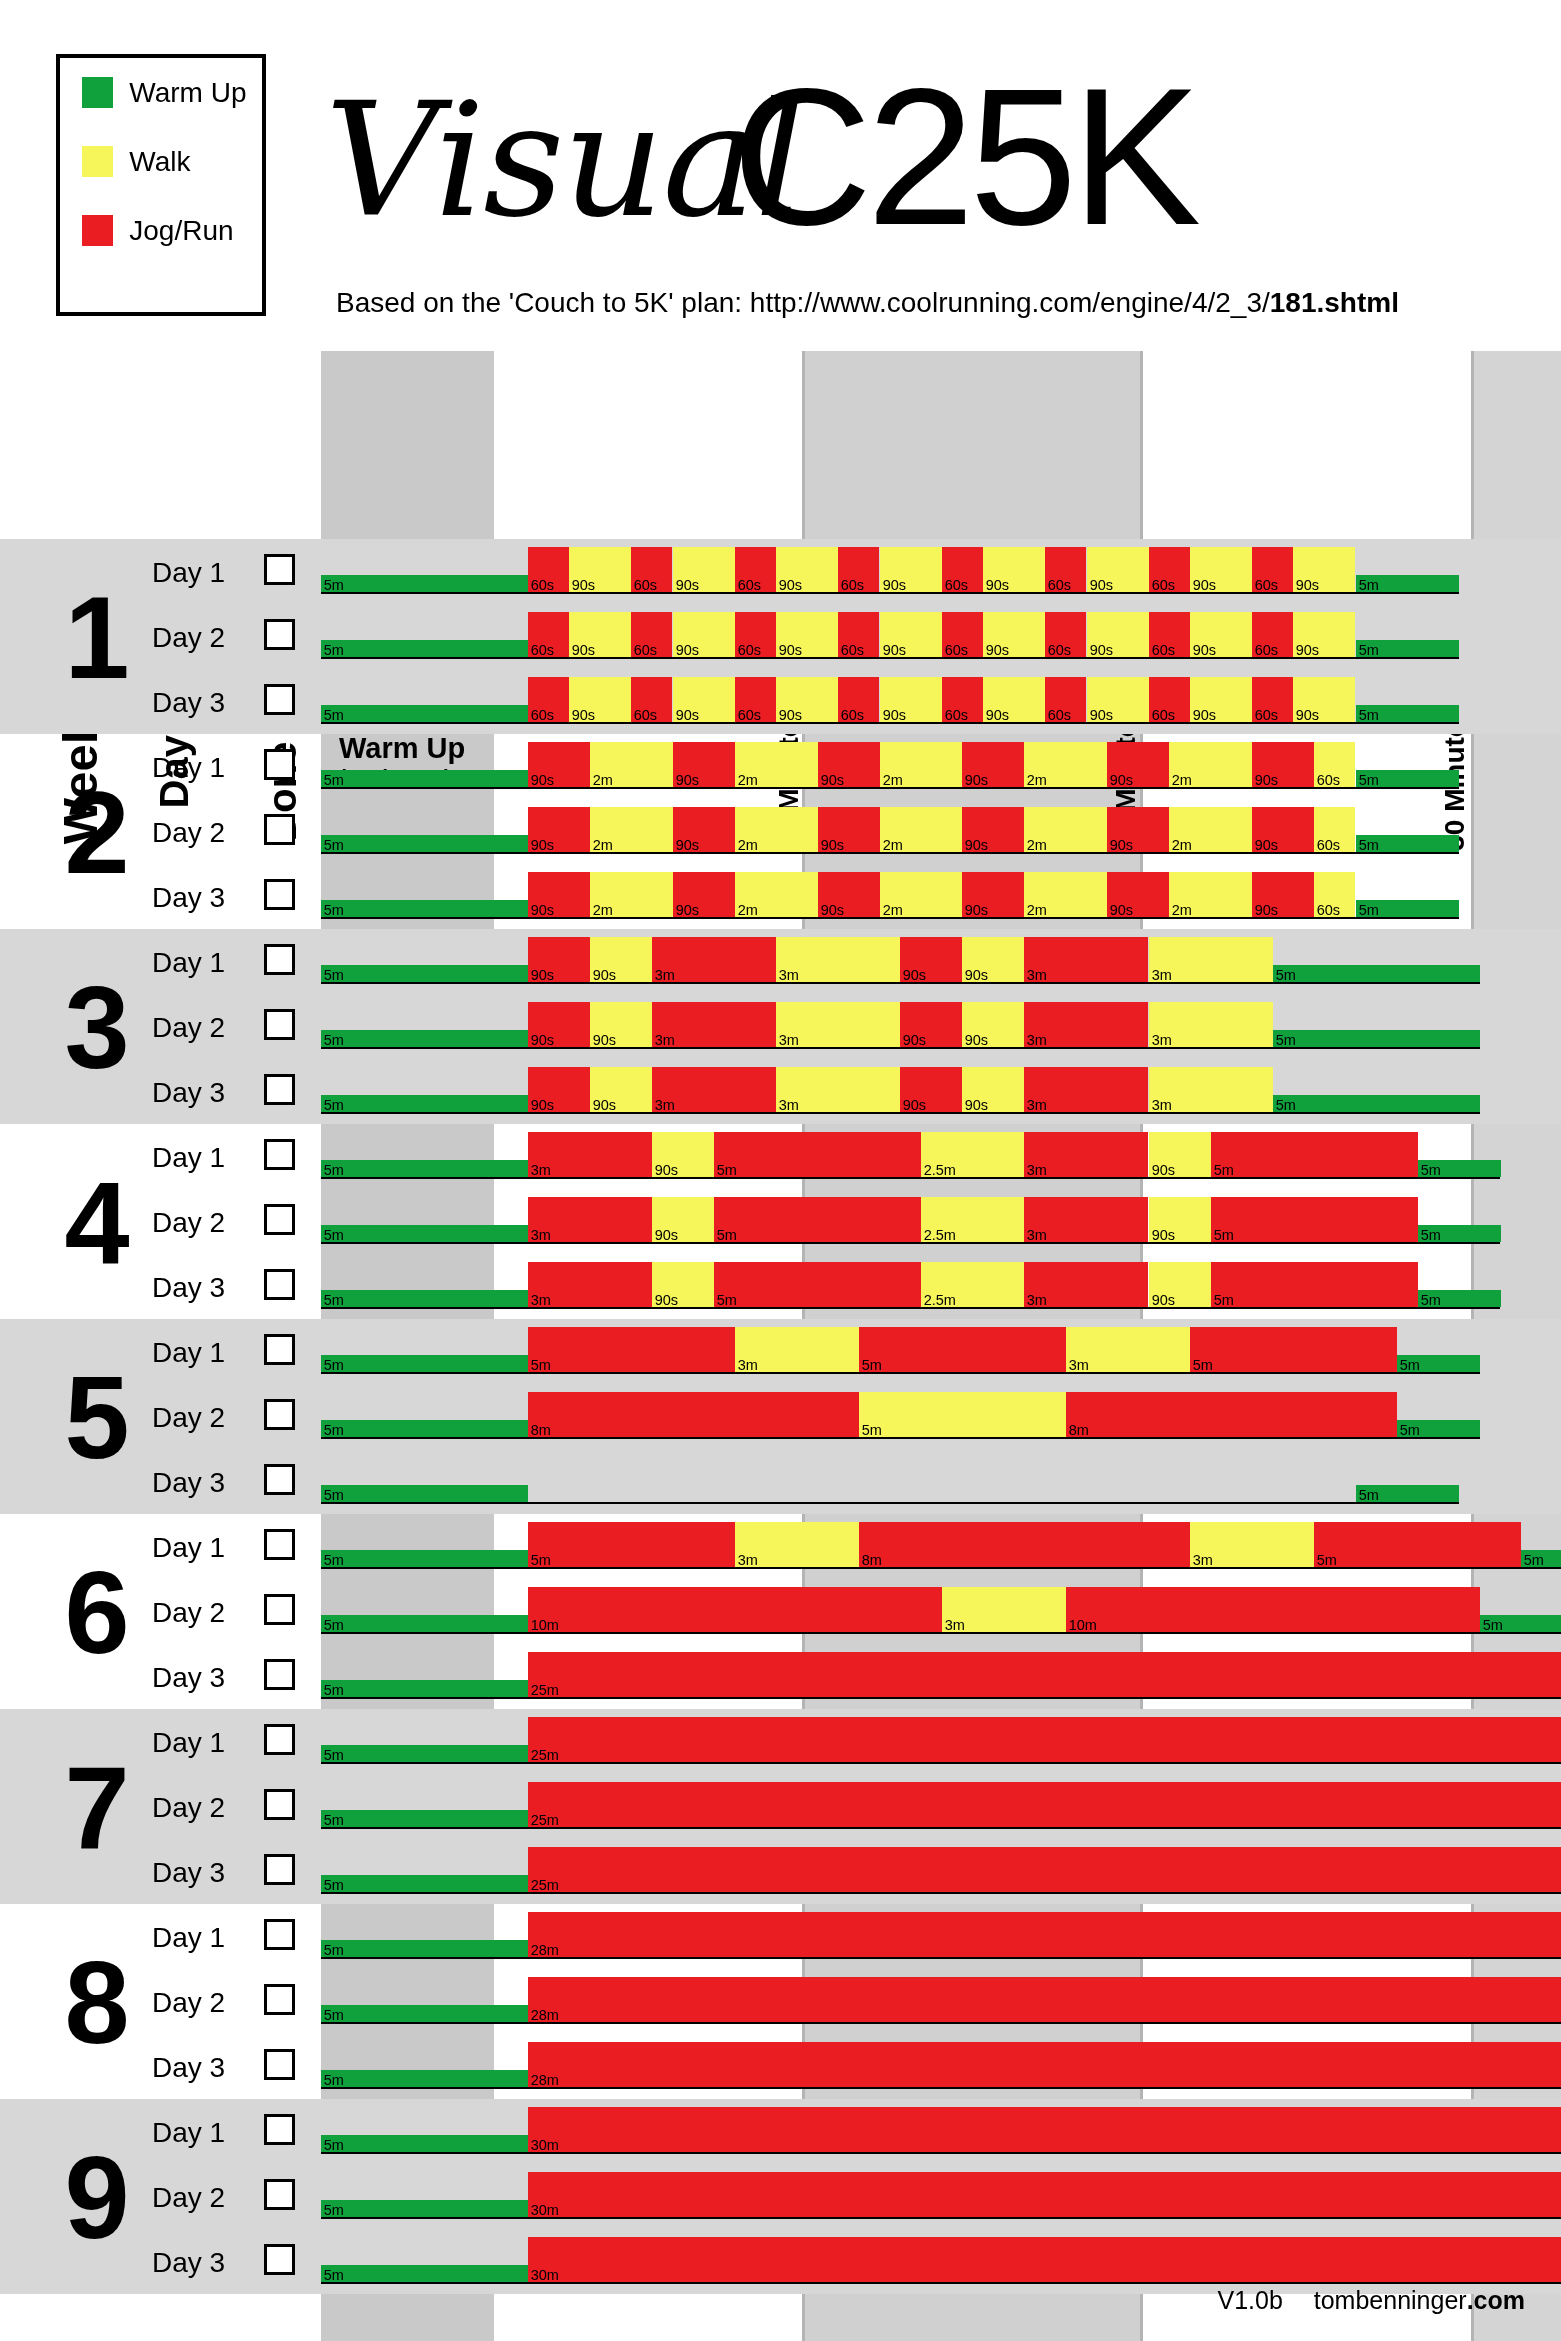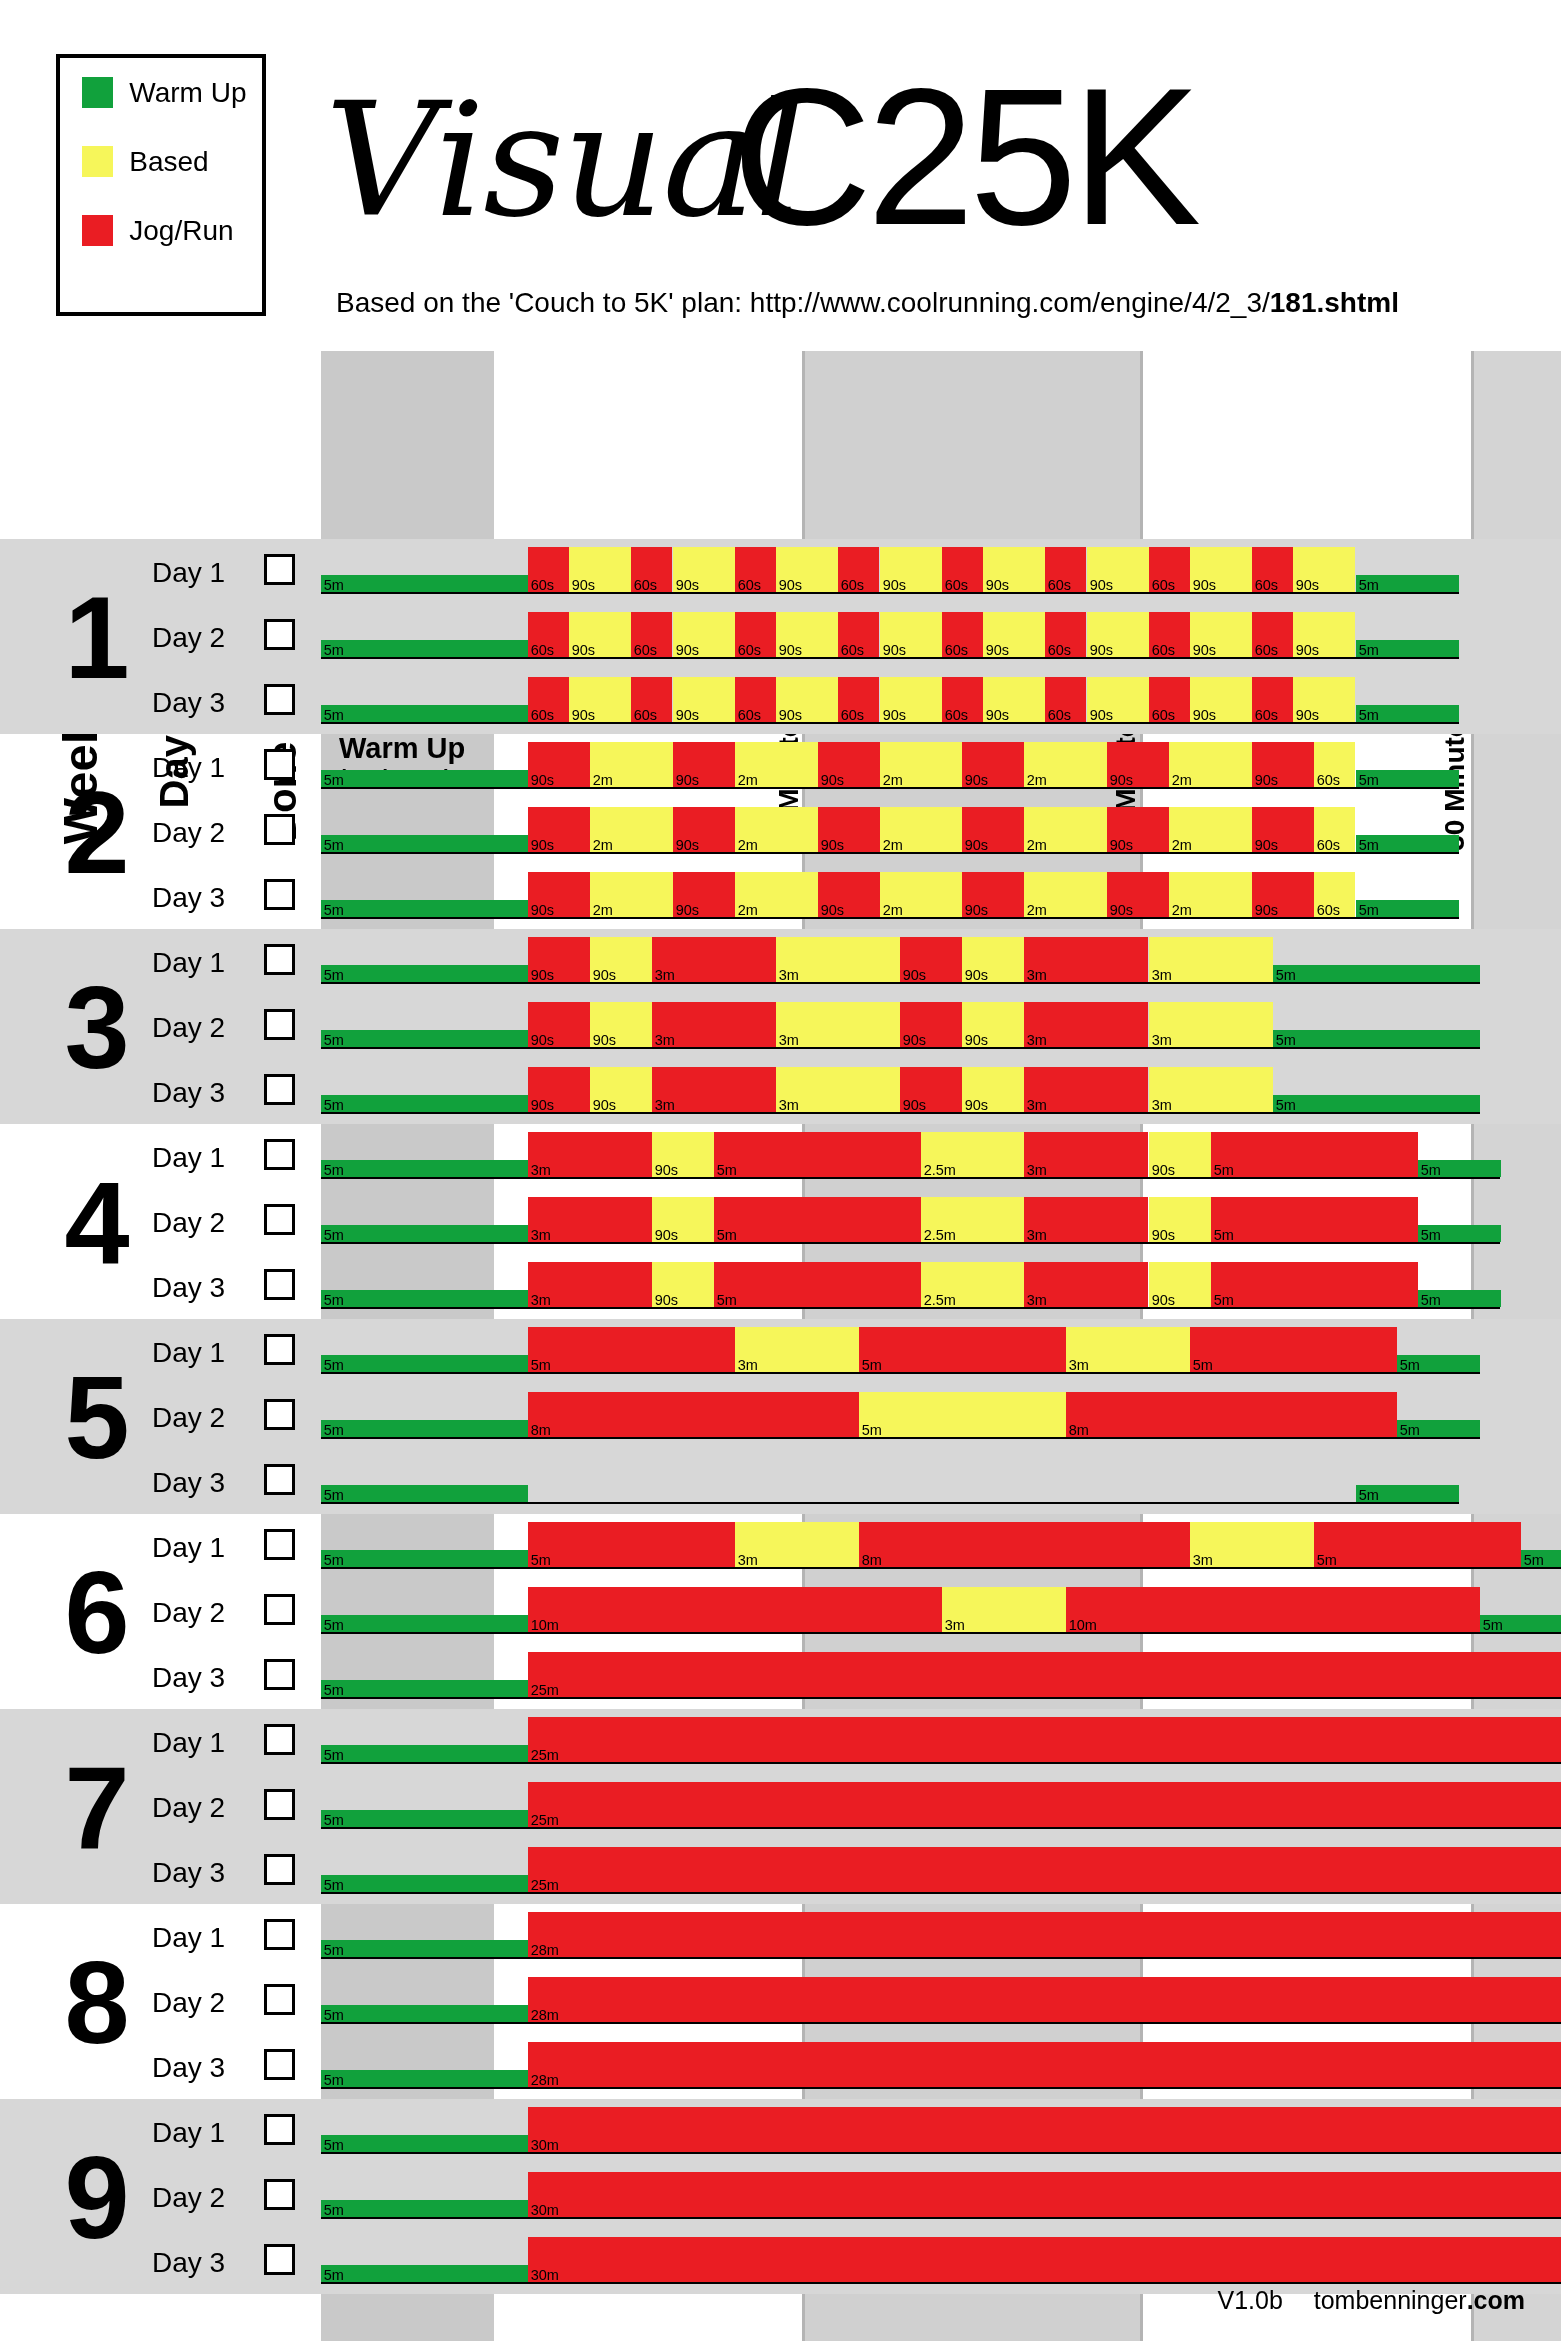--- a/index.html
+++ b/index.html
@@ -112,21 +112,21 @@
 <div class="tickline" style="left:1471px"></div>
 
 <div id="header">
   <div id="legend">
     <div class="legend-row">
       <span class="legend-swatch" style="background:#11a13c"></span>
       <span class="legend-label">Warm Up</span>
     </div>
     <div class="legend-row">
       <span class="legend-swatch" style="background:#f6f65a"></span>
-      <span class="legend-label">Based</span>
+      <span class="legend-label">Walk</span>
     </div>
     <div class="legend-row">
       <span class="legend-swatch" style="background:#ea1d23"></span>
       <span class="legend-label">Jog/Run</span>
     </div>
   </div>
   <div id="title">
     <span id="title-visual">Visual</span>
     <span id="title-c25k">C25K</span>
   </div>

